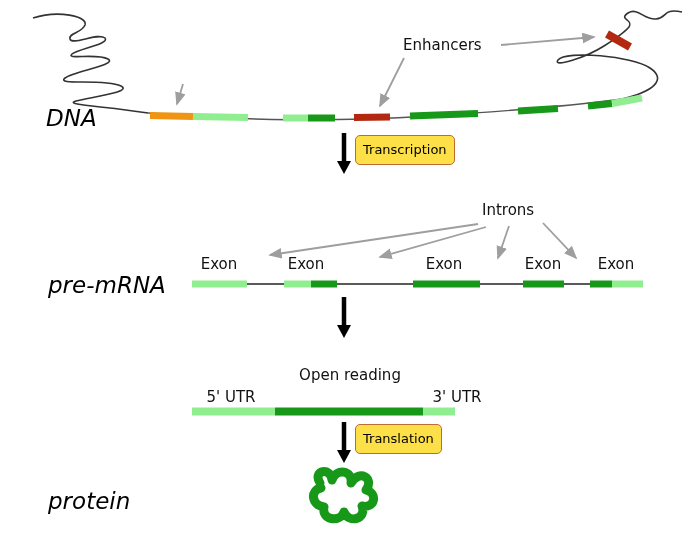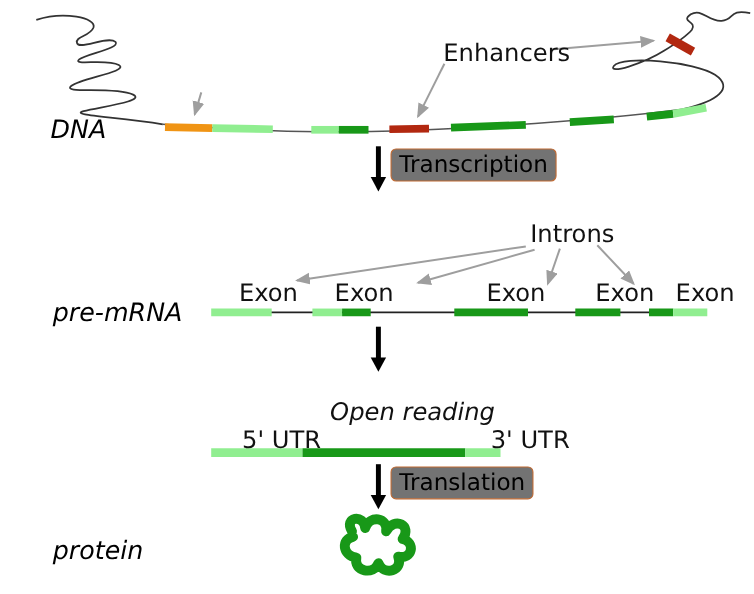--- a/index.html
+++ b/index.html
@@ -3,28 +3,28 @@
 <meta charset="utf-8">
 <style>
   html,body{margin:0;padding:0;background:#fff;}
   .stage{
     position:relative;width:685px;height:540px;background:#ffffff;
     font-family:"DejaVu Sans","Liberation Sans",sans-serif;overflow:hidden;
   }
   .stage svg{position:absolute;left:0;top:0;}
   .lbl{position:absolute;color:#000;white-space:nowrap;}
   .row-lbl{font-size:23px;font-style:italic;}
-  .ann-lbl{font-size:22px;color:#111;}
-  .center{transform:translateX(-50%);text-align:left;margin-left:25px;}
+  .ann-lbl{font-size:15px;color:#111;}
+  .center{transform:translateX(-50%);text-align:left;}
   .step-box{
-    position:absolute;background:#737373;border:1.6px solid #C06A33;
-    border-radius:5px;font-size:21px;line-height:25px;padding:1px 7px 2px;color:#000;
+    position:absolute;background:#fde047;border:1.6px solid #C06A33;
+    border-radius:5px;font-size:13px;line-height:25px;padding:1px 7px 2px;color:#000;
     white-space:nowrap;
   }
-  .orf{line-height:21px;font-style:italic;}
+  .orf{line-height:21px;}
 </style>
 </head>
 <body>
 
 <div class="stage">
 
   <svg width="685" height="540" viewBox="0 0 685 540">
     <defs>
       <marker id="mg" markerWidth="9" markerHeight="8" refX="6.5" refY="3" orient="auto">
         <path d="M0,0 L7.5,3 L0,6 z" fill="#9E9E9E"></path>

